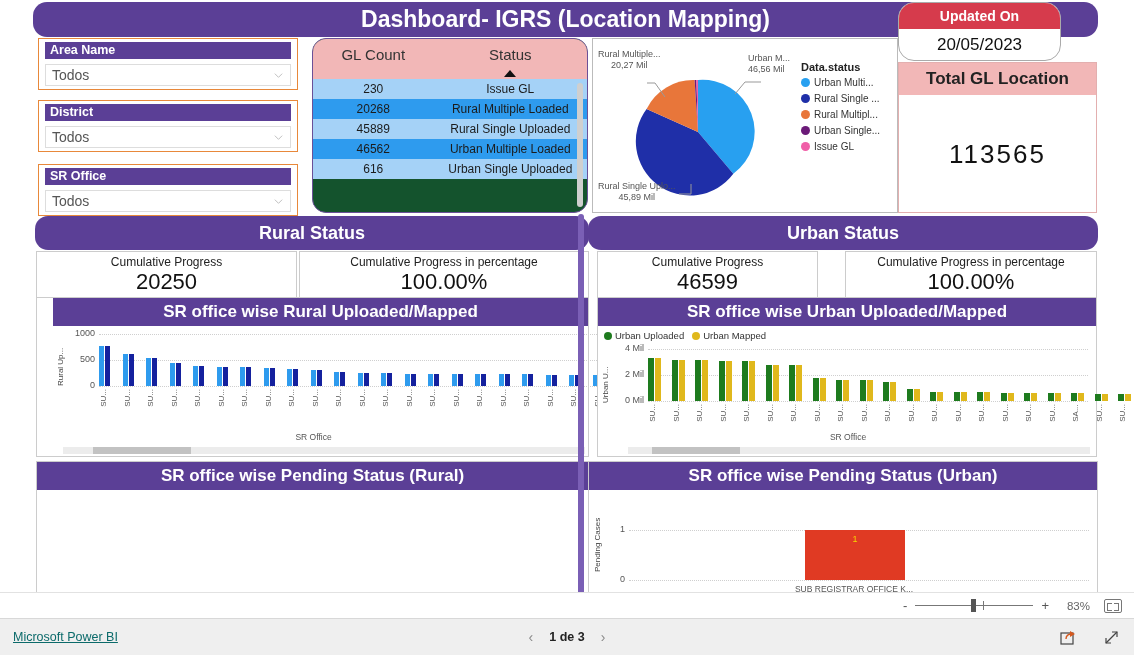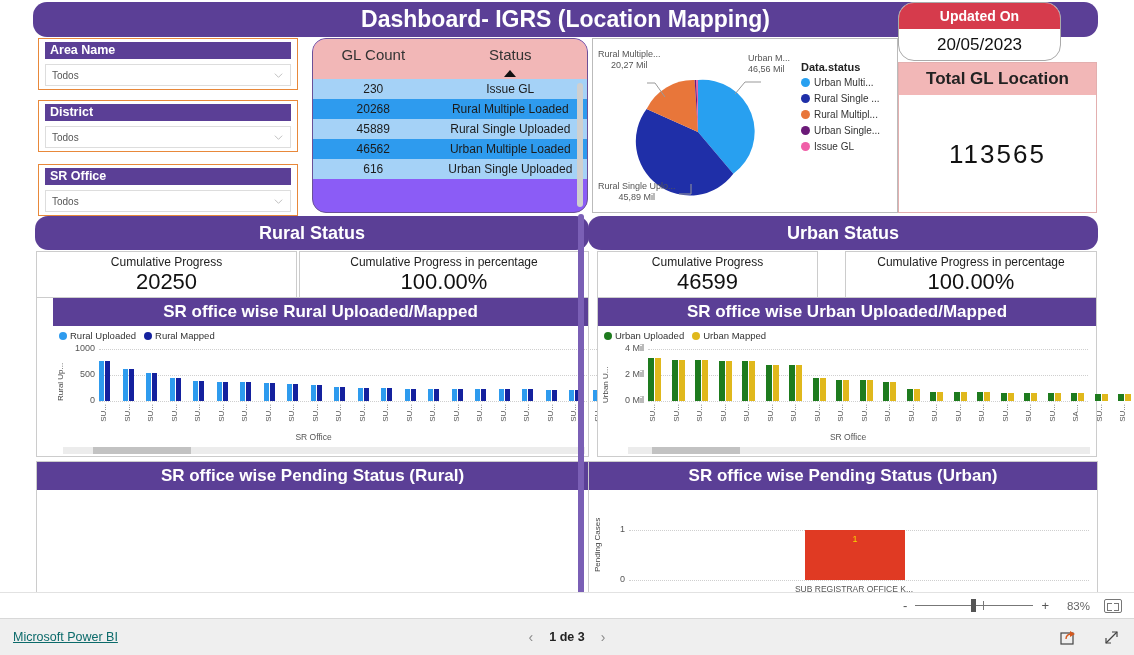--- a/index.html
+++ b/index.html
@@ -41,27 +41,27 @@
   .slicer-header {
     background: #5B3F96; color: #ffffff;
     font-size: 12.5px; font-weight: bold;
     padding: 2px 5px; height: 17px; line-height: 13px;
   }
   .slicer-box {
     margin-top: 5px; border: 1px solid #ddd; height: 22px;
     display: flex; align-items: center; justify-content: space-between;
     padding: 0 6px; background: #fff;
   }
-  .slicer-value { font-size: 10px; color: #555; }
+  .slicer-value { font-size: 14px; color: #555; }
   .chev { width: 11px; height: 11px; opacity: .5; }
   
   #gl-card {
     position: absolute; left: 312px; top: 38px;
     width: 276px; height: 175px;
-    background: #8b5cf6; border: 1px solid #6B5098;
+    background: #14532d; border: 1px solid #6B5098;
     border-radius: 14px; overflow: hidden;
   }
   #gl-table { width: 100%; border-collapse: collapse; table-layout: fixed; }
   #gl-table th {
     background: #F2B7B7; color: #333; font-weight: normal;
     font-size: 15px; height: 40px; vertical-align: top; padding-top: 7px;
     position: relative;
   }
   #gl-table th.col-count { width: 44%; }
   .sort-arrow {
@@ -384,30 +384,20 @@
     <div class="k-lab">Cumulative Progress</div>
     <div class="k-val">46599</div>
   </div>
   <div class="kpi" id="kpi-u2">
     <div class="k-lab">Cumulative Progress in percentage</div>
     <div class="k-val">100.00%</div>
   </div>
 
   <div class="chart-panel" id="panel-rural-bar">
     <div class="chart-title">SR office wise Rural Uploaded/Mapped</div>
-    <div class="ch-legend">
-      <div class="lg">
-        <span class="dot" style="background:#2E9BEE"></span>
-        <span>Rural Uploaded</span>
-      </div>
-      <div class="lg">
-        <span class="dot" style="background:#14219E"></span>
-        <span>Rural Mapped</span>
-      </div>
-    </div>
     <div class="plot-wrap" id="rural-plot" style="height:108px">
       <div class="y-title" style="left:3px; top:14px; height:46px;">Rural Up...</div>
     <div class="gridline" style="left: 46px; top: 60px; width: 498px;"></div>
         <div class="y-tick" style="left: 10px; top: 54px; width: 32px;">0</div>
         <div class="gridline" style="left: 46px; top: 34px; width: 498px;"></div>
         <div class="y-tick" style="left: 10px; top: 28px; width: 32px;">500</div>
         <div class="gridline" style="left: 46px; top: 8px; width: 498px;"></div>
         <div class="y-tick" style="left: 10px; top: 2px; width: 32px;">1000</div>
         <div class="bars" style="left: 46px; top: 8px; height: 52px; gap: 12.5px;">
           <div class="bargrp" style="gap: 1px;">

